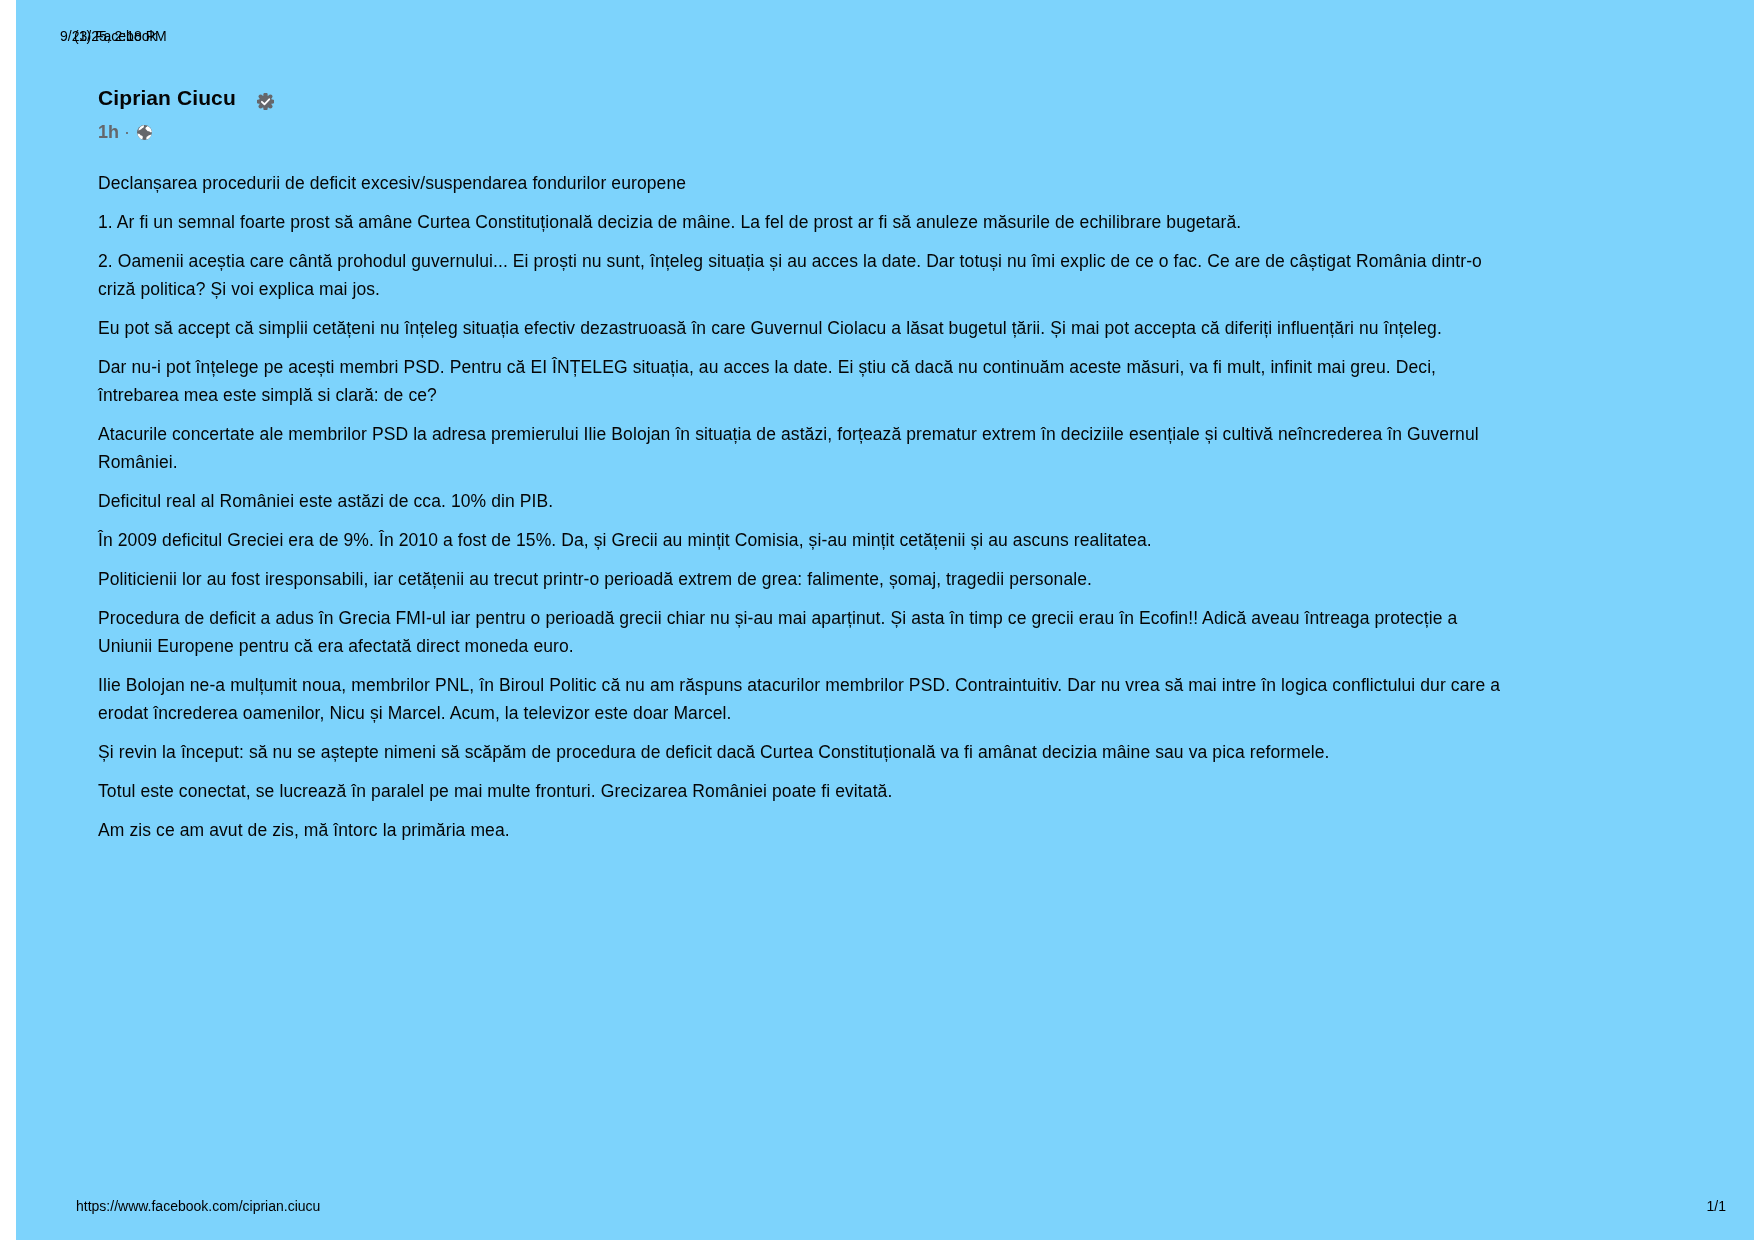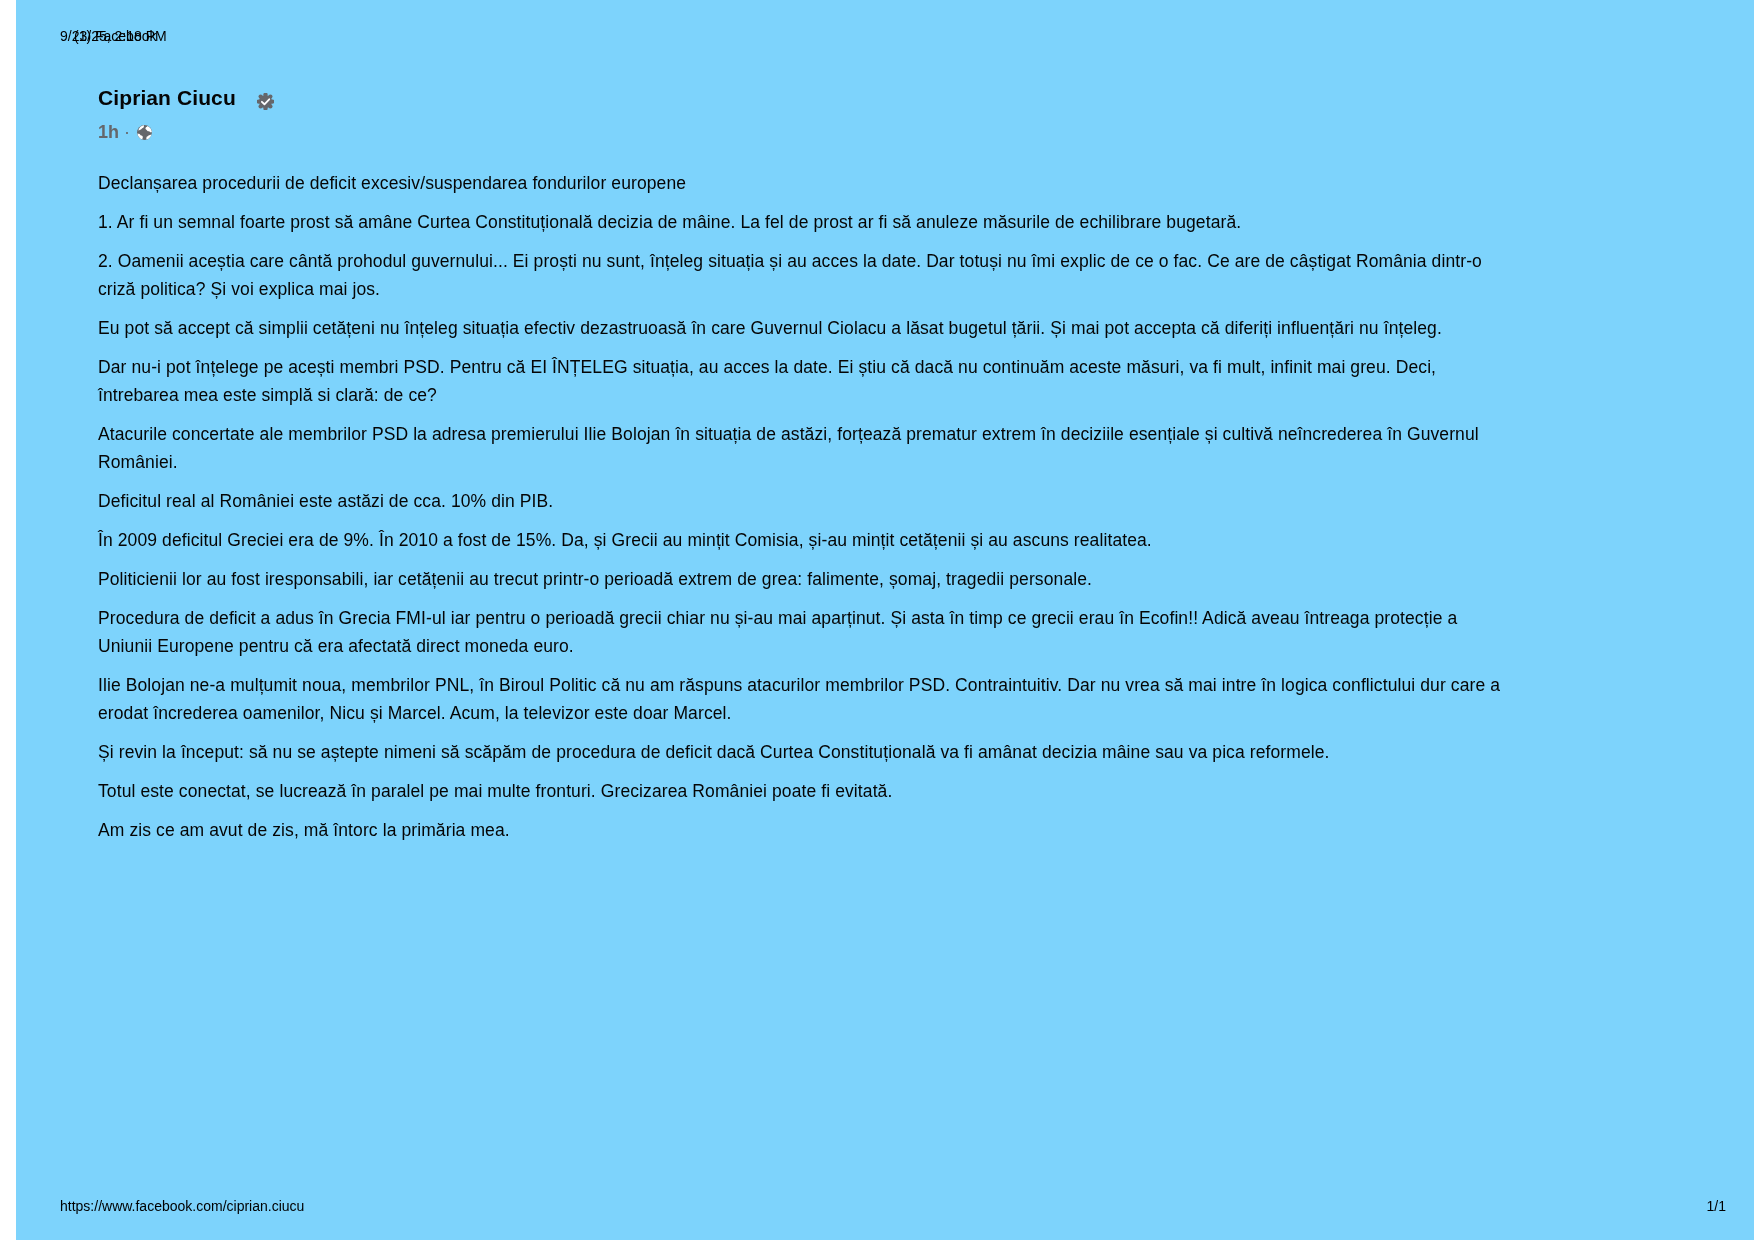--- a/index.html
+++ b/index.html
@@ -40,21 +40,21 @@
     font-size: 17.5px; line-height: 28px; color: #050505;
     margin-bottom: 11px;
     letter-spacing: 0.1px;
   }
 
   
   .print-footer {
     position: absolute; bottom: 26px; left: 44px; right: 44px;
     font-size: 14px; color: #000;
   }
-  .print-footer .footer-url { position: absolute; left: 0; bottom: 0; }
+  .print-footer .footer-url { position: absolute; left: 16px; bottom: 0; }
   .print-footer .footer-page { position: absolute; right: 0; bottom: 0; }
 </style>
 </head>
 <body>
 
 <div class="page">
 
   <div class="print-header">
     <span class="datetime">9/23/25, 2:18 PM</span>
     <span class="doc-title">(1) Facebook</span>

